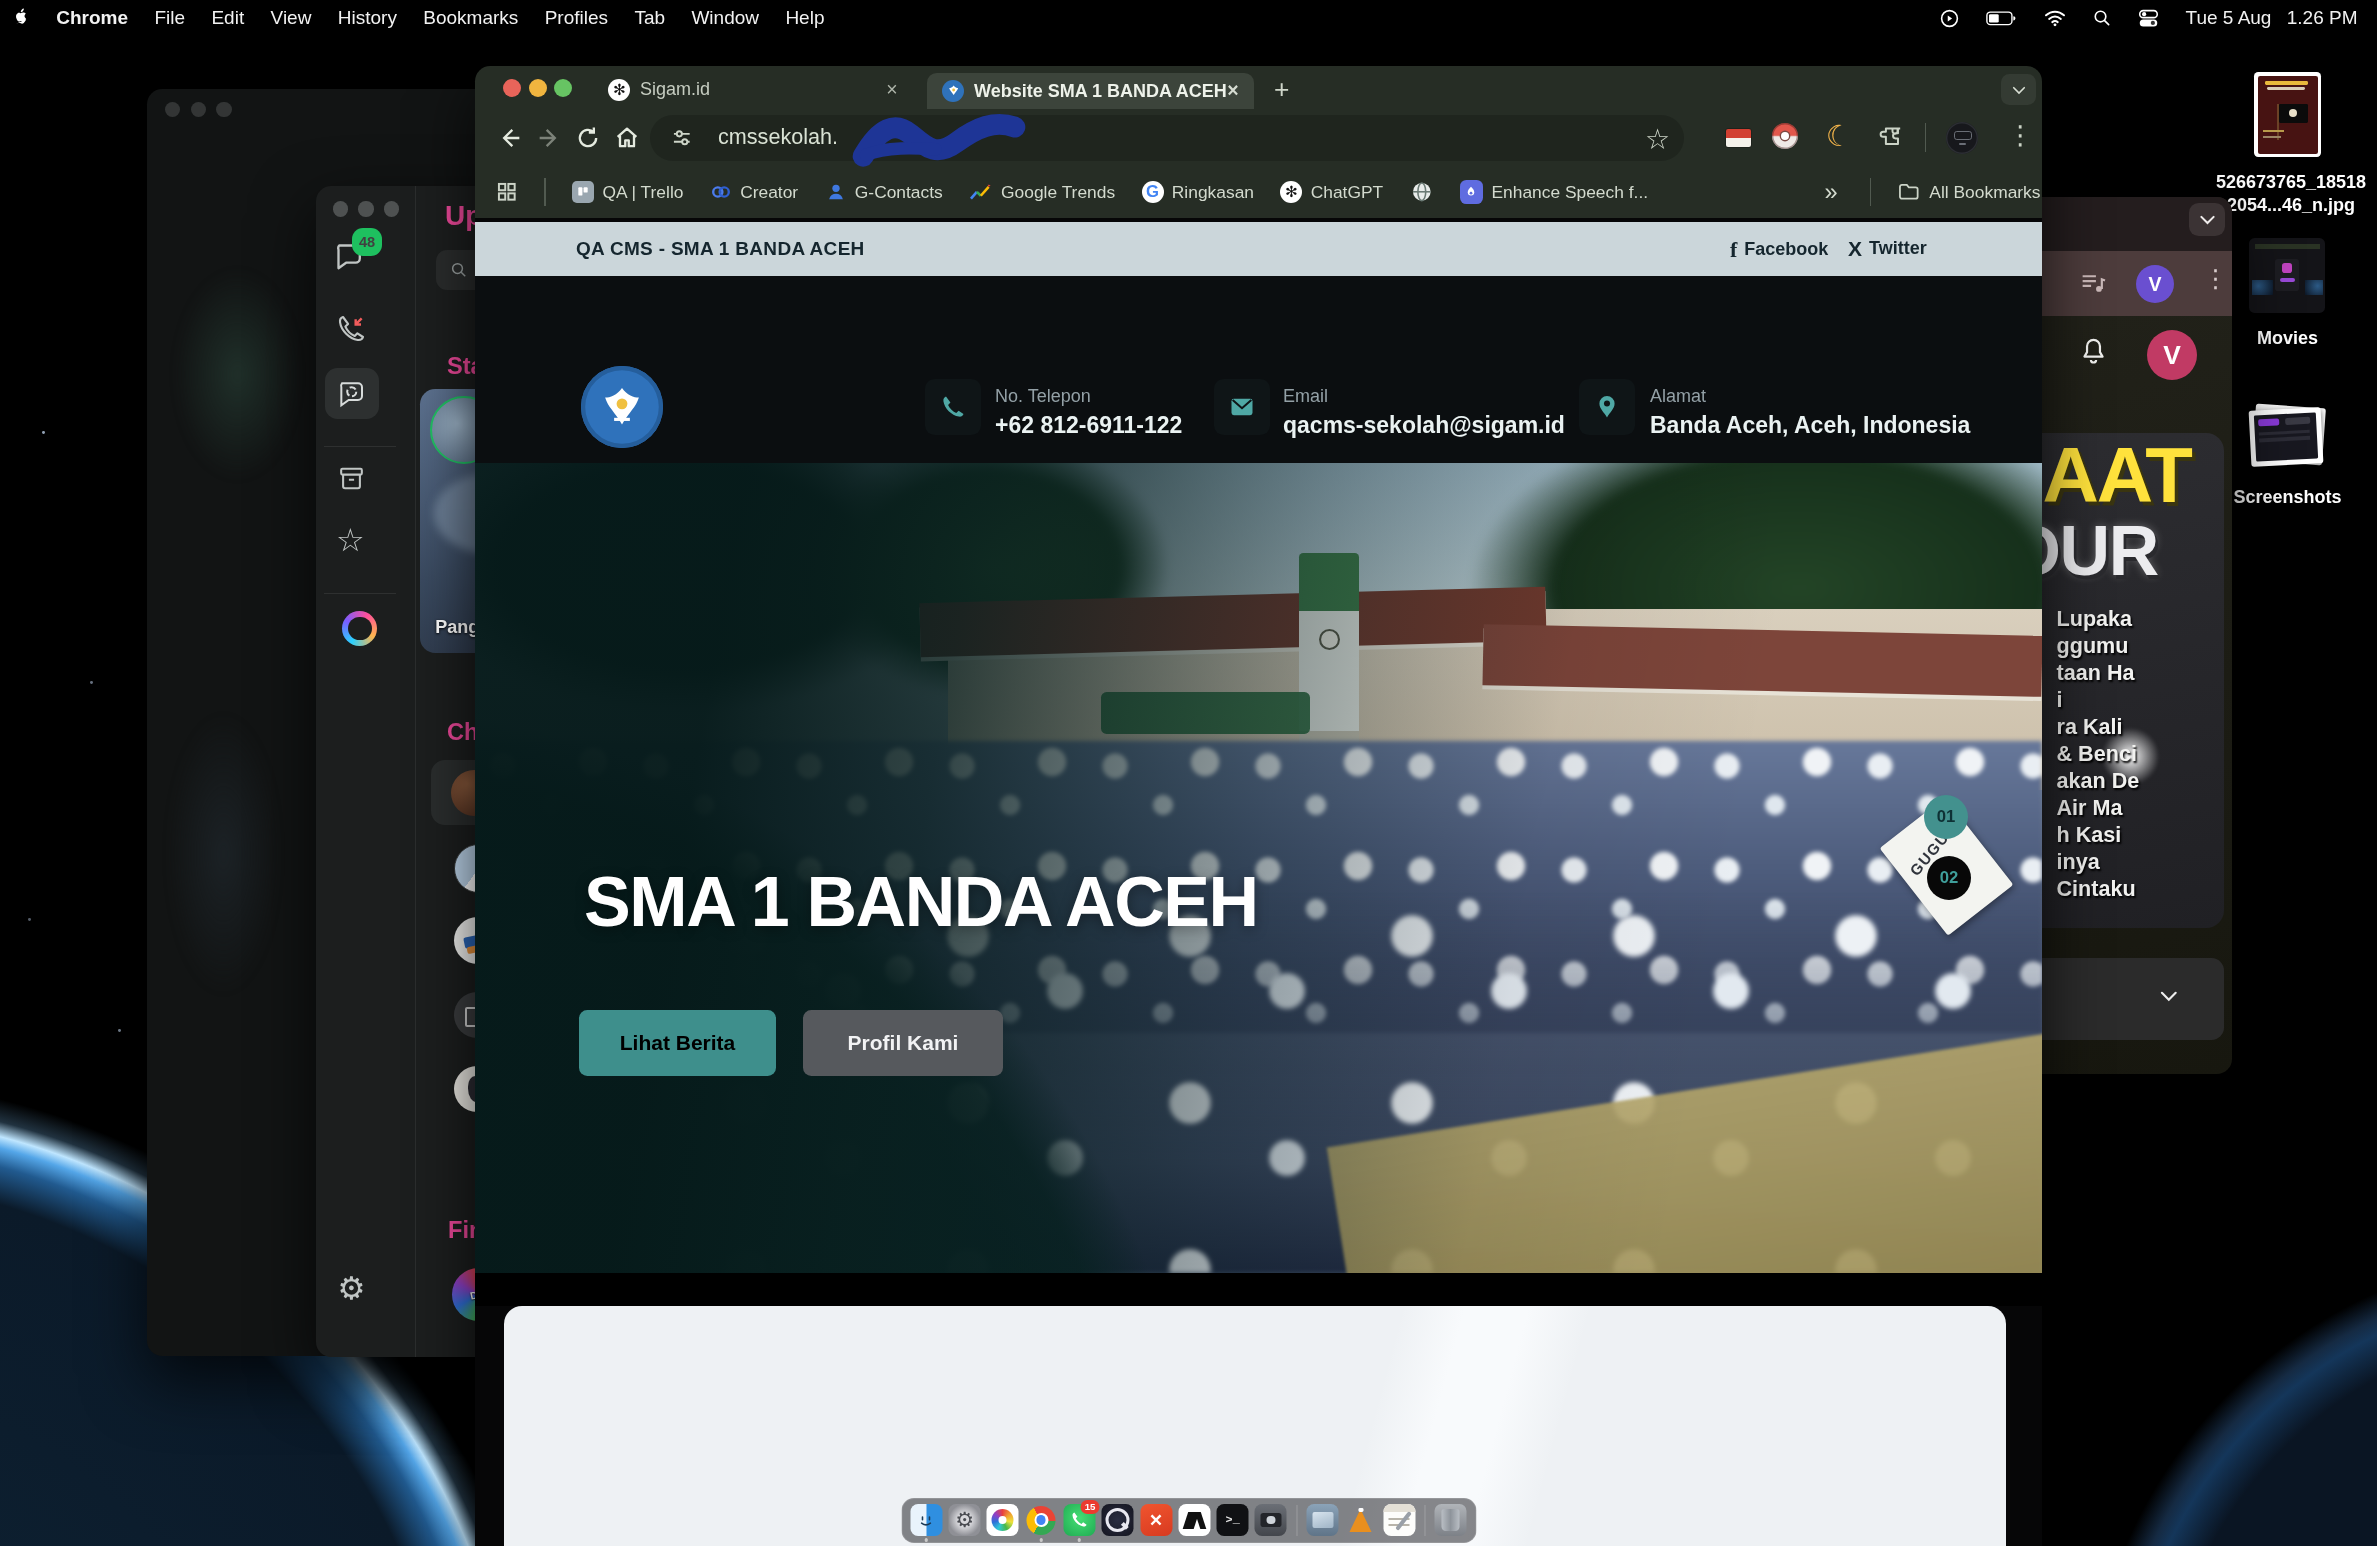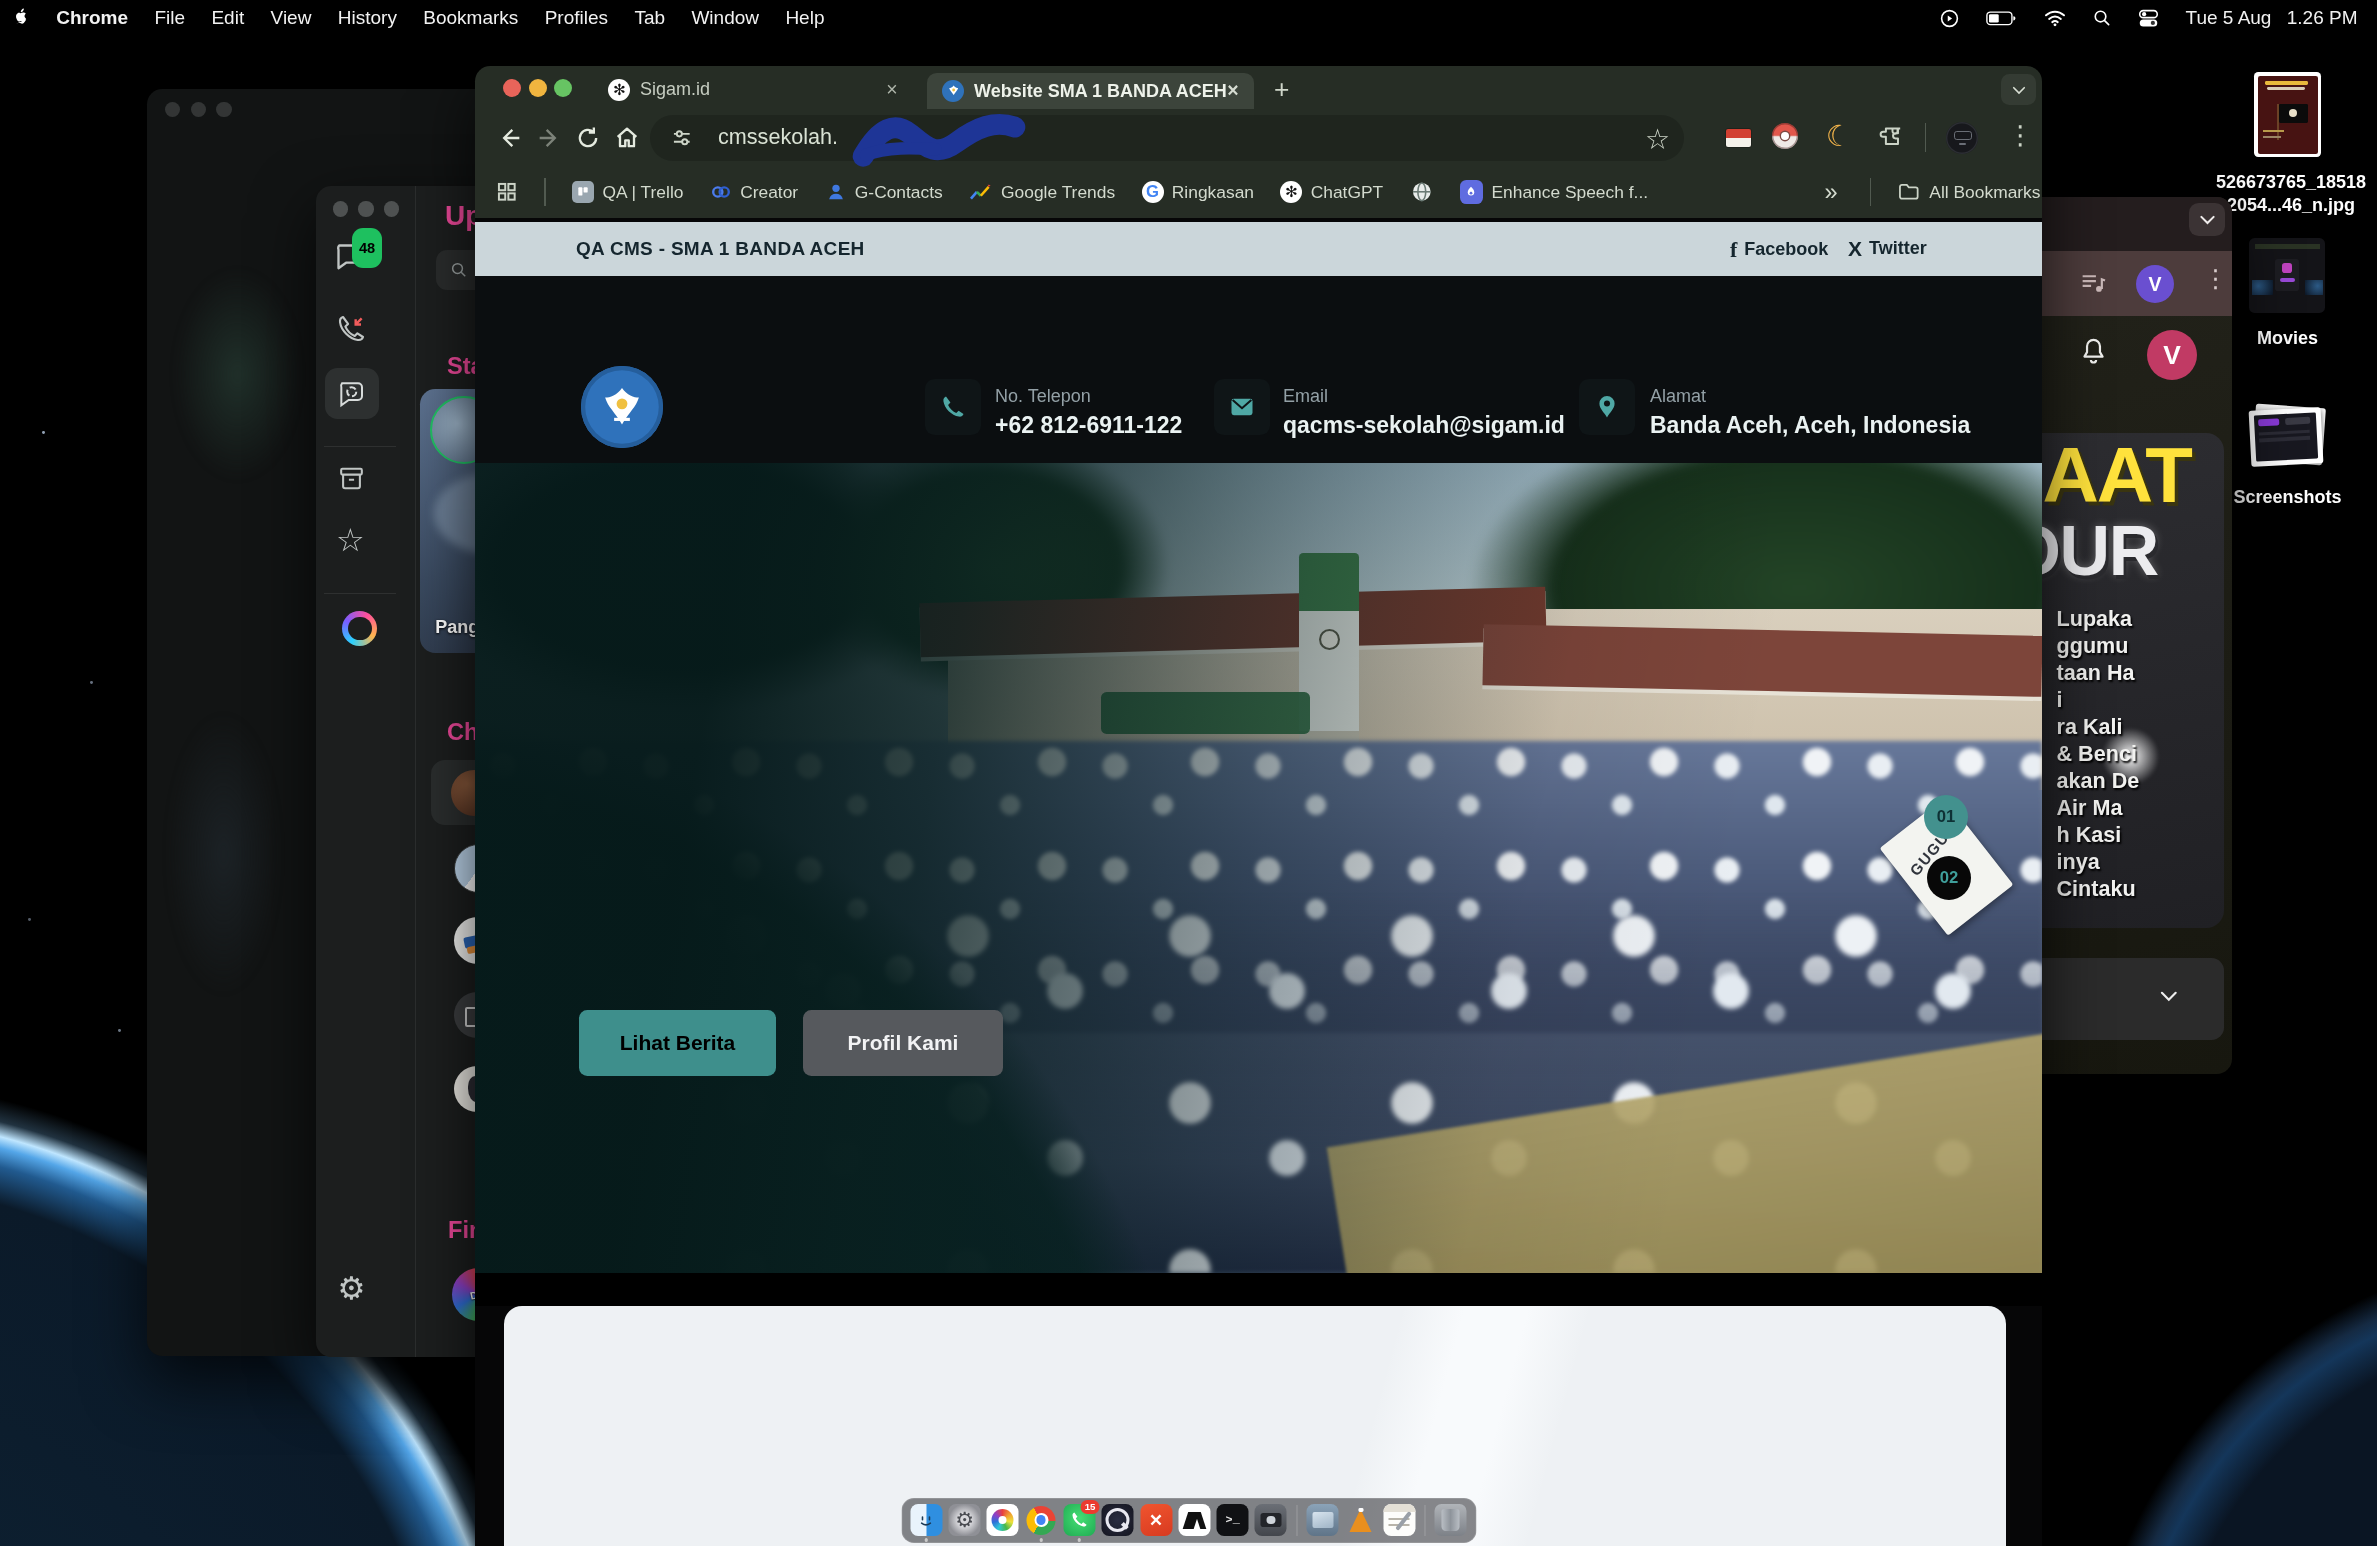--- a/index.html
+++ b/index.html
@@ -27,22 +27,22 @@
   
   .win{border-radius:15.3px;box-shadow:0 23.6px 63px rgba(0,0,0,.72);}
   .dots3{display:flex;gap:10.4px}
   .dots3 i{width:15.3px;height:15.3px;border-radius:50%;background:#4e5151;}
 
   
   .wa{left:316px;top:186px;width:417px;height:1171px;background:#1c1e1e;z-index:10;}
   .wa-rail{left:0;top:0;width:99px;height:100%;border-right:0.7px solid #2b2d2d;}
   .wa-ic{color:#c0c5c4}
   .wa-sel{background:#2d3030;border-radius:12.5px;}
-  .wa-badge{background:#1ec05f;color:#000000;font-weight:700;font-size:14.6px;border-radius:11px;
-            padding:12px 7px;}
+  .wa-badge{background:#1ec05f;color:#404040;font-weight:700;font-size:14.6px;border-radius:11px;
+            padding:6px 7px;}
   .wa-h{color:#ec4899;font-weight:700}
   .pill{background:#2a2c2c;border-radius:11px;}
   .ring{border-radius:50%;background:conic-gradient(from 210deg,#2bd1ff,#7a5cff,#ff4f9a,#ffb54d,#2bd1ff);}
   .ring>i{position:absolute;inset:5.6px;border-radius:50%;background:#1c1e1e;}
 
   
   .chrome{left:475px;top:66px;width:1567px;height:1480px;background:#262d25;z-index:20;
           border-radius:15.3px 15.3px 0 0;}
   .tl{width:18px;height:18px;border-radius:50%}
   .tab{height:36px;border-radius:9.7px 9.7px 0 0;display:flex;align-items:center;color:#c6cdc1;font-size:18px;}
@@ -553,20 +553,21 @@
 
         <div class="a" style="left:869px;top:612px;width:904px;height:292px;background:linear-gradient(180deg,#b3a469,#97894f);transform:rotate(-9deg);filter:blur(1.4px);opacity:.9"></div>
 
         <div class="a" style="left:1430px;top:348px;width:83px;height:111px;background:#f3f4f0;transform:rotate(-38deg);border-radius:2.8px;box-shadow:0 2.8px 7px rgba(0,0,0,.4)">
           <span style="display:block;margin:23.6px 0 0 9.7px;transform:rotate(-12deg);color:#30343c;font-weight:700;font-size:15.3px;letter-spacing:1.4px">GUGUS</span>
         </div>
 
         <div class="a ov-cir"></div>
         <div class="a ov-lin" style="inset:0"></div>
 
+        <div class="a hero-t" style="left:109px;top:399px">SMA 1 BANDA ACEH</div>
 
         <div class="a btn" style="left:104px;top:547px;width:197px;height:66px;background:#3e8f8c;color:#000000">Lihat Berita</div>
         <div class="a btn" style="left:328px;top:547px;width:200px;height:66px;background:#56595d;color:#f2f3f4">Profil Kami</div>
 
         <div class="a badge-c" style="left:1449px;top:332px;width:44px;height:44px;background:#43918e;color:#0e3135">01</div>
         <div class="a badge-c" style="left:1452px;top:393px;width:44px;height:44px;background:#080808;color:#3f9e9a">02</div>
       </div>
 
       <div class="a" style="left:0;top:1055px;width:1567px;height:33px;background:#000"></div>
       <div class="a card" style="left:29px;top:1088px;width:1502px;height:278px">

